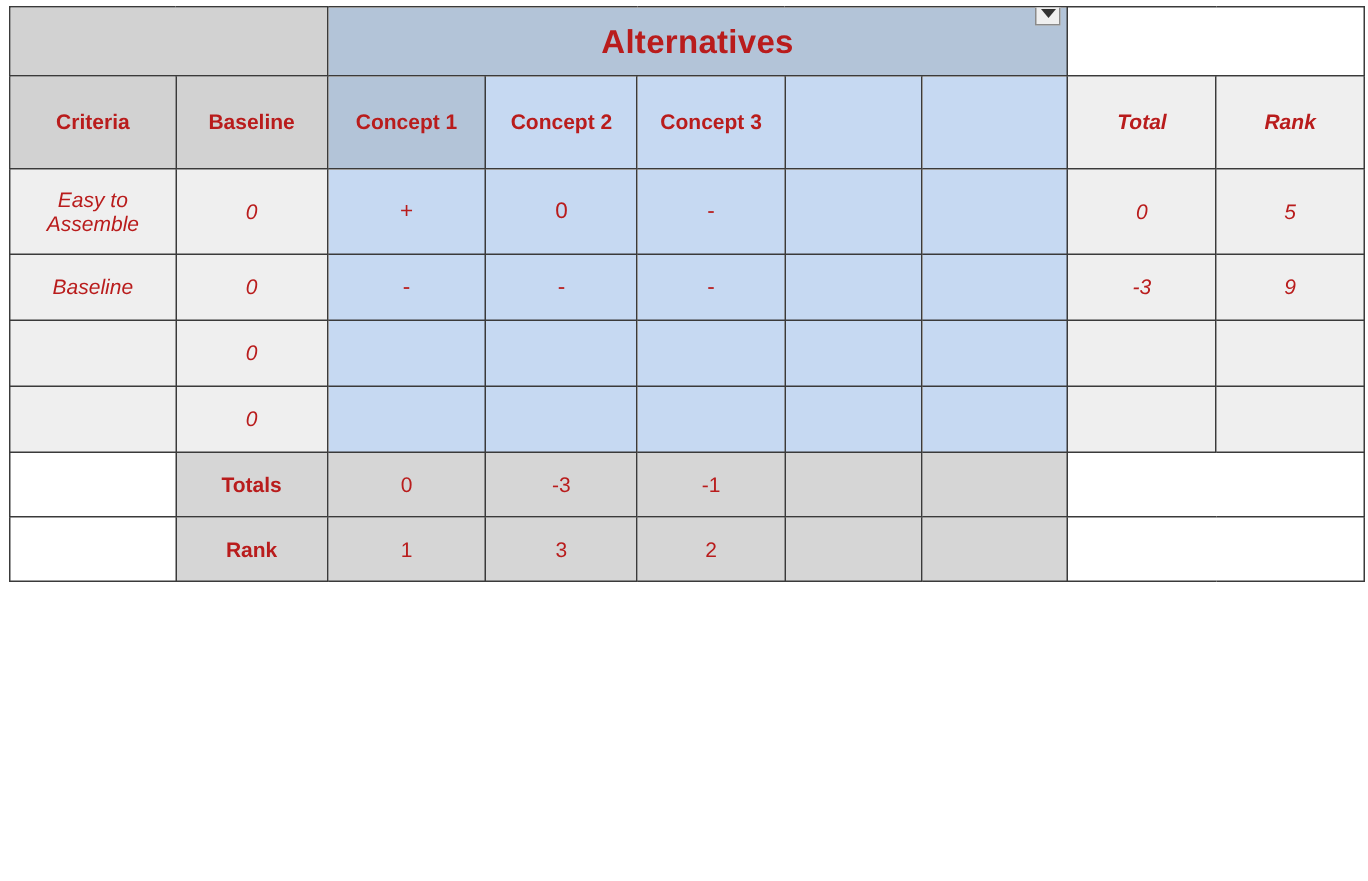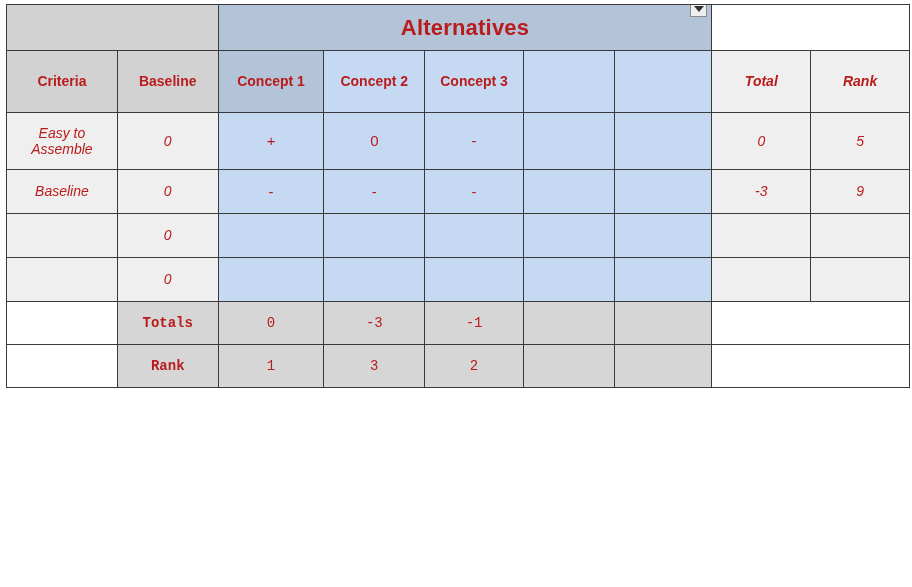--- a/index.html
+++ b/index.html
@@ -47,21 +47,21 @@
   .c-baseline  { width: 100px; }
   .c-a1        { width: 105px; }
   .c-a2        { width: 100px; }
   .c-a3        { width: 98px;  }
   .c-a4        { width: 90px;  }
   .c-a5        { width: 97px;  }
   .c-total     { width: 98px;  }
   .c-rank      { width: 98px;  }
   .fill-head-grey  { background: #d2d2d2; }
   .fill-body-grey  { background: #efefef; font-style: italic; }
-  .fill-totals     { background: #d6d6d6; font-family: Liberation Mono, monospace; }
+  .fill-totals     { background: #d6d6d6; }
   .fill-blue       { background: #c6d9f2; border-color: #2e4a72; }
   .fill-blue-dark  { background: #b3c4d8; border-color: #2e4a72; }
   .fill-alt-band   { background: #b3c4d8; border-color: #2e4a72; }
   .fill-sel-grey   { background: #c9c9c9; }
   .fill-noborder   { border: 1px solid #ffffff; background: #ffffff; }
 
   
   .bold   { font-weight: bold; }
   .title  { font-weight: bold; font-size: 22px; letter-spacing: .2px; }
 

